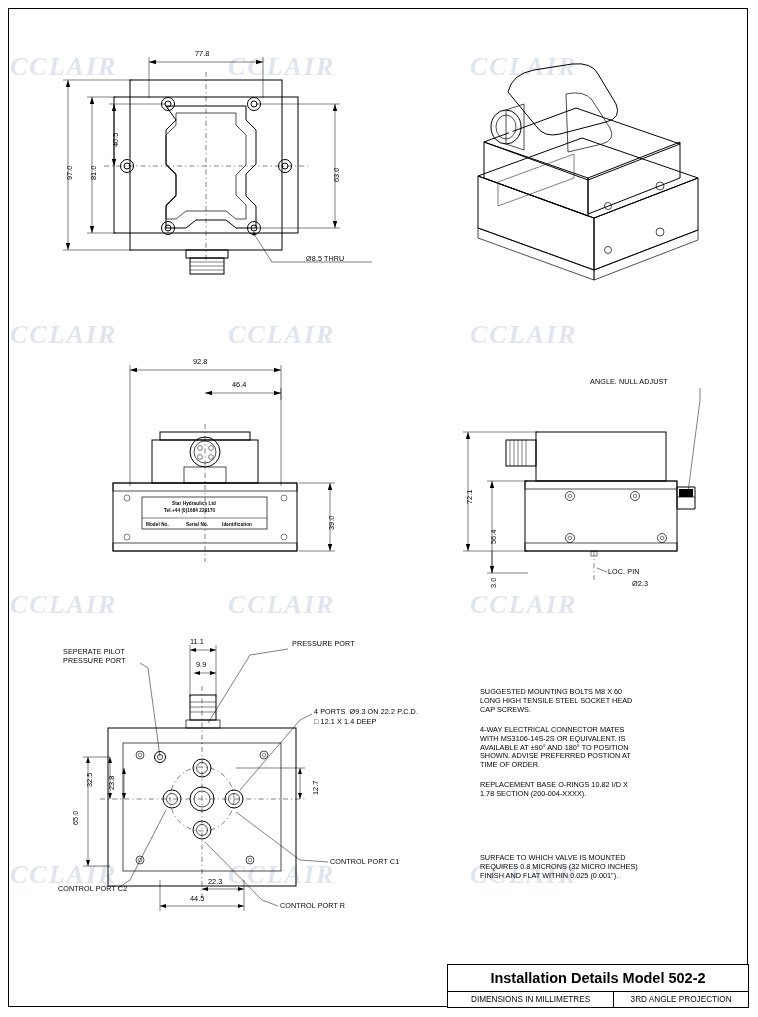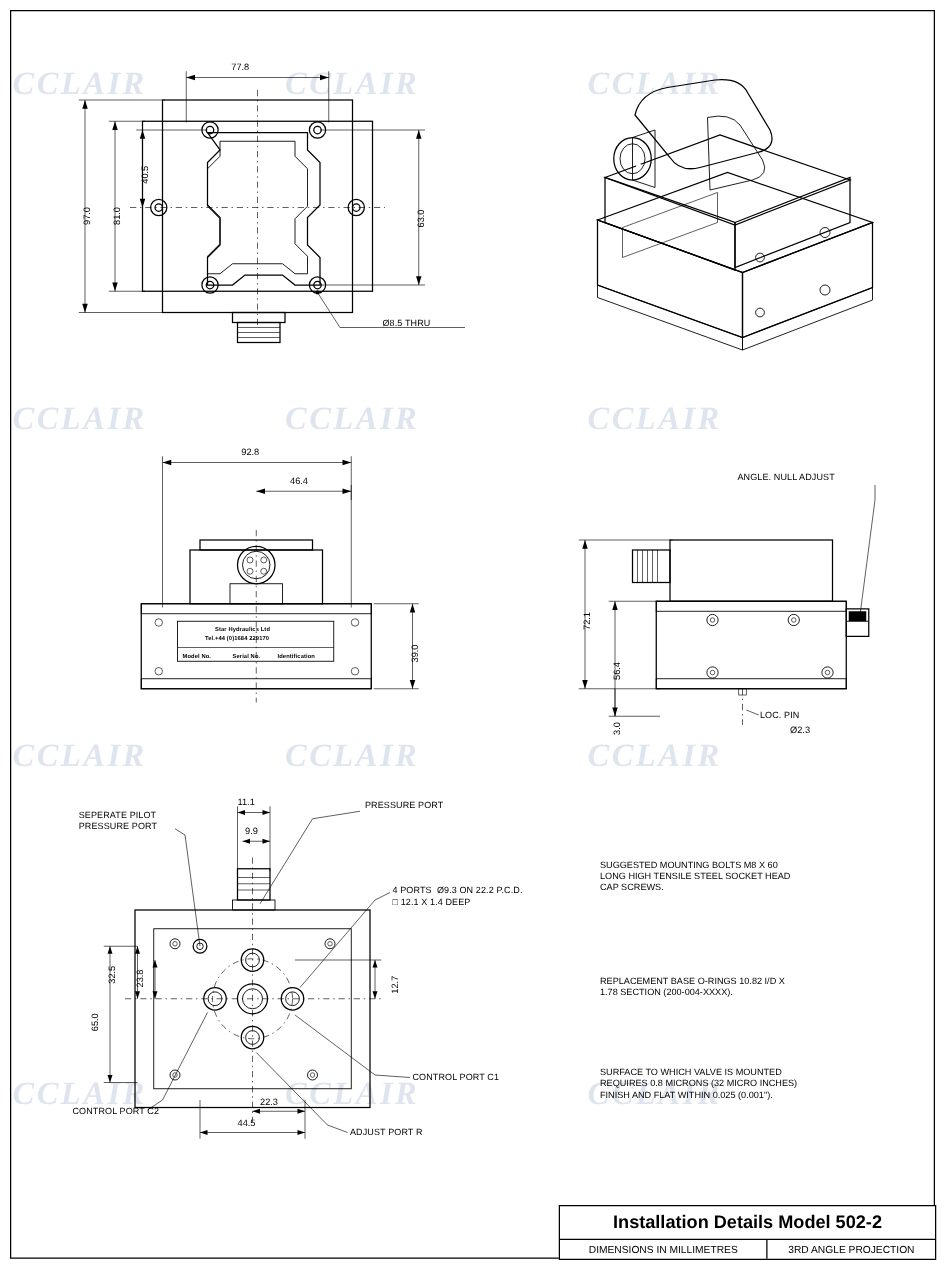--- a/index.html
+++ b/index.html
@@ -314,21 +314,21 @@
 
       <path class="stroke-hair" fill="#ffffff" d="M498 182 l76 -28 l0 24 l-76 28 z"></path>
 
       <circle cx="660" cy="186" r="4" class="stroke-thin" fill="#cfcfcf"></circle>
       <circle cx="660" cy="232" r="4" class="stroke-thin" fill="#cfcfcf"></circle>
       <circle cx="608" cy="206" r="3.5" class="stroke-thin" fill="#cfcfcf"></circle>
       <circle cx="608" cy="250" r="3.5" class="stroke-thin" fill="#cfcfcf"></circle>
     </g>
   </svg>
 
-  <div class="dim" style="left:185px;top:50px;">77.8</div>
+  <div class="dim" style="left:195px;top:50px;">77.8</div>
   <div class="dim vert" style="left:66px;top:180px;">97.0</div>
   <div class="dim vert" style="left:90px;top:180px;">81.0</div>
   <div class="dim vert" style="left:112px;top:147px;">40.5</div>
   <div class="dim vert" style="left:333px;top:182px;">63.0</div>
   <div class="lbl" style="left:306px;top:255px;">Ø8.5 THRU</div>
 
   <div class="dim" style="left:193px;top:358px;">92.8</div>
   <div class="dim" style="left:232px;top:381px;">46.4</div>
   <div class="dim vert" style="left:328px;top:530px;">39.0</div>
   <div class="lbl" style="left:172px;top:500px;font-size:4.6px;font-weight:bold;">Star Hydraulics Ltd</div>
@@ -353,25 +353,30 @@
   <div class="dim" style="left:208px;top:878px;">22.3</div>
   <div class="dim" style="left:190px;top:895px;">44.5</div>
 
   <div class="lbl" style="left:63px;top:648px;">SEPERATE PILOT
 PRESSURE PORT</div>
   <div class="lbl" style="left:292px;top:640px;">PRESSURE PORT</div>
   <div class="lbl" style="left:314px;top:708px;">4 PORTS  Ø9.3 ON 22.2 P.C.D.</div>
   <div class="lbl" style="left:314px;top:718px;">□ 12.1 X 1.4 DEEP</div>
   <div class="lbl" style="left:330px;top:858px;">CONTROL PORT C1</div>
   <div class="lbl" style="left:58px;top:885px;">CONTROL PORT C2</div>
-  <div class="lbl" style="left:280px;top:902px;">ADJUST PORT R</div>
+  <div class="lbl" style="left:280px;top:902px;">CONTROL PORT R</div>
 
   <div class="note" style="left:480px;top:688px;width:250px;">SUGGESTED MOUNTING BOLTS M8 X 60
 LONG HIGH TENSILE STEEL SOCKET HEAD
 CAP SCREWS.</div>
+  <div class="note" style="left:480px;top:726px;width:250px;">4-WAY ELECTRICAL CONNECTOR MATES
+WITH MS3106-14S-2S OR EQUIVALENT. IS
+AVAILABLE AT ±90° AND 180° TO POSITION
+SHOWN. ADVISE PREFERRED POSTION AT
+TIME OF ORDER.</div>
   <div class="note" style="left:480px;top:781px;width:250px;">REPLACEMENT BASE O-RINGS 10.82 I/D X
 1.78 SECTION (200-004-XXXX).</div>
   <div class="note" style="left:480px;top:854px;width:250px;">SURFACE TO WHICH VALVE IS MOUNTED
 REQUIRES 0.8 MICRONS (32 MICRO INCHES)
 FINISH AND FLAT WITHIN 0.025 (0.001").</div>
 
   <div class="titleblock">
     <div class="tb-main">Installation Details Model 502-2</div>
     <div class="tb-row">
       <div class="tb-cell left">DIMENSIONS IN MILLIMETRES</div>

